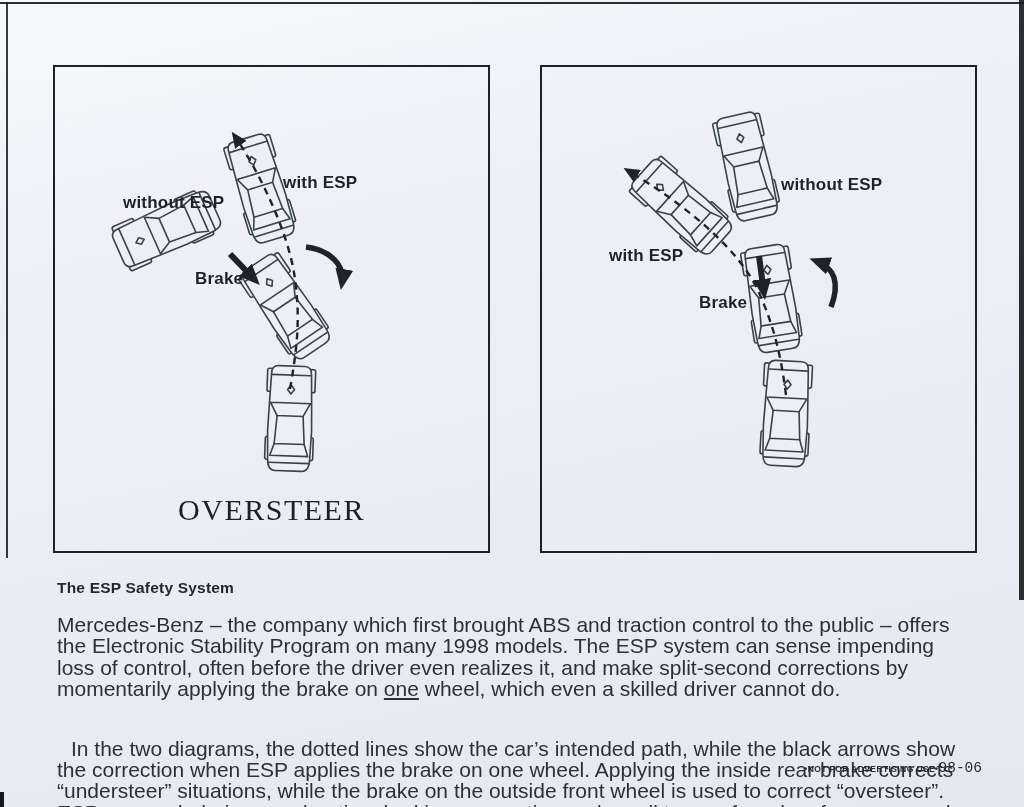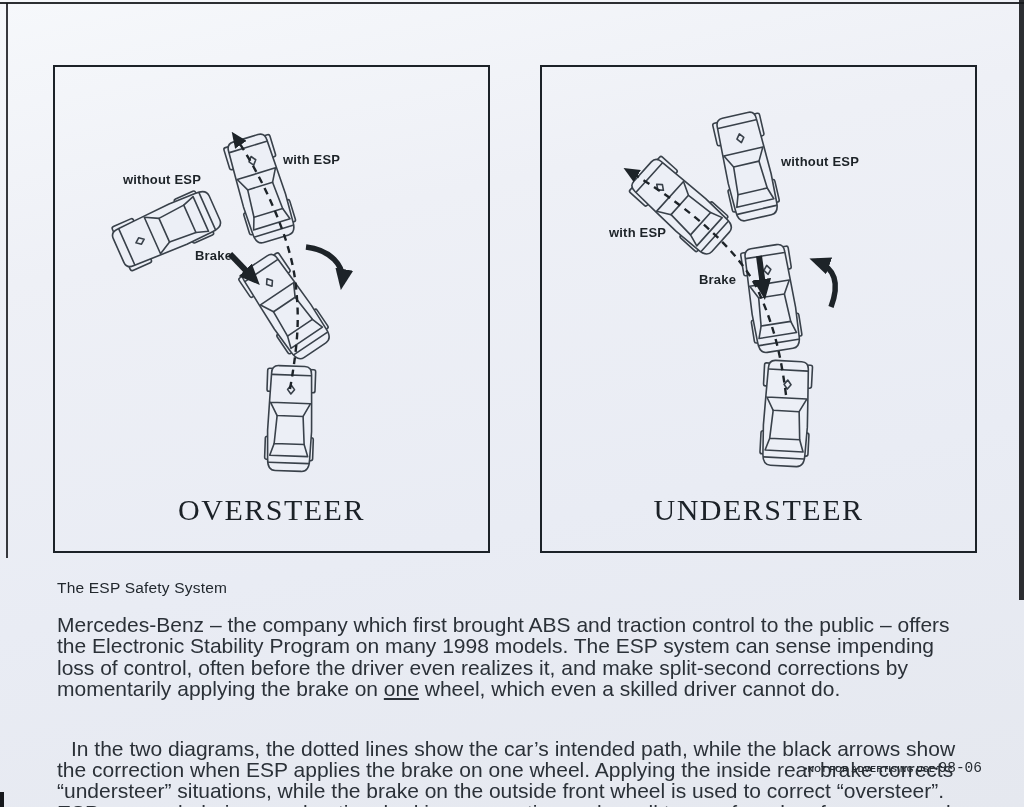--- a/index.html
+++ b/index.html
@@ -21,32 +21,32 @@
   .edge-blmark{left:0;bottom:0;width:4px;height:15px;}
   
   .diagram-box{
     position:absolute;top:65px;width:437px;height:488px;
     border:2px solid #1c2228;box-sizing:border-box;
   }
   .box-oversteer{left:53px;}
   .box-understeer{left:540px;}
   .diagram-box svg{position:absolute;left:0;top:0;}
   .dlabel{
-    position:absolute;font-weight:bold;font-size:13px;color:#1d2328;
-    white-space:nowrap;letter-spacing:.2px;
+    position:absolute;font-weight:bold;font-size:17px;color:#1d2328;
+    white-space:nowrap;letter-spacing:.2px;margin-top:21px;
   }
   .dtitle{
     position:absolute;left:0;right:0;top:426px;text-align:center;
     font-family:"Liberation Serif",serif;font-size:30px;color:#1b2127;
     letter-spacing:1.5px;
   }
   
   .article{position:absolute;left:57px;top:579px;width:912px;}
   .article h2{
-    margin:0 0 17px 0;font-size:15.5px;font-weight:normal;color:#22282e;
+    margin:0 0 17px 0;font-size:15.5px;font-weight:bold;color:#22282e;
     letter-spacing:.2px;
   }
   .article p{margin:0;font-size:21px;line-height:21.4px;color:#2b3138;}
   .article .p2{text-indent:14px;margin-top:38px;}
   .uline{text-decoration:underline;text-underline-offset:2px;}
   
   .footer{
     position:absolute;top:760px;right:42px;display:flex;align-items:baseline;gap:0;
     color:#262c32;
   }
@@ -125,21 +125,20 @@
       <g>
           <use href="#car" transform="translate(244,347) rotate(3)"></use>
         </g>
       <path d="M 244 328 C 239 288 232 260 218 228 C 200 184 144 138 85 103" fill="none" stroke="#1d2328" stroke-width="2.4" stroke-dasharray="7 5.5" marker-end="url(#ah-dash)"></path>
       <path d="M 217 189 L 222 226" fill="none" stroke="#1d2328" stroke-width="6" marker-end="url(#ah-thick)"></path>
       <path d="M 289 240 C 298 216 293 201 274 194" fill="none" stroke="#1d2328" stroke-width="5.5" marker-end="url(#ah-thick)"></path>
     </svg>
     <div class="dlabel" style="left:239px;top:87px">without ESP</div>
     <div class="dlabel" style="left:67px;top:158px">with ESP</div>
     <div class="dlabel" style="left:157px;top:205px">Brake</div>
-    <div class="dtitle">UNDERSTEER</div>
   </section>
 
   <div class="article">
     <h2>The ESP Safety System</h2>
     <p class="p1"><span>Mercedes-Benz – the company which first brought ABS and traction control to the public – offers the Electronic Stability Program on many 1998 models. The ESP system can sense impending loss of control, often before the driver even realizes it, and make split-second corrections by momentarily applying the brake on </span><span class="uline">one</span><span> wheel, which even a skilled driver cannot do.</span></p>
     <p class="p2">In the two diagrams, the dotted lines show the car’s intended path, while the black arrows show the correction when ESP applies the brake on one wheel. Applying the inside rear brake corrects “understeer” situations, while the brake on the outside front wheel is used to correct “oversteer”. ESP can work during acceleration, braking or coasting and on all types of road surfaces – paved or unpaved, wet or dry.</p>
   </div>
 
   <div class="footer">
     <span class="notice">•NOT FOR ADVERTISING USE•</span>

